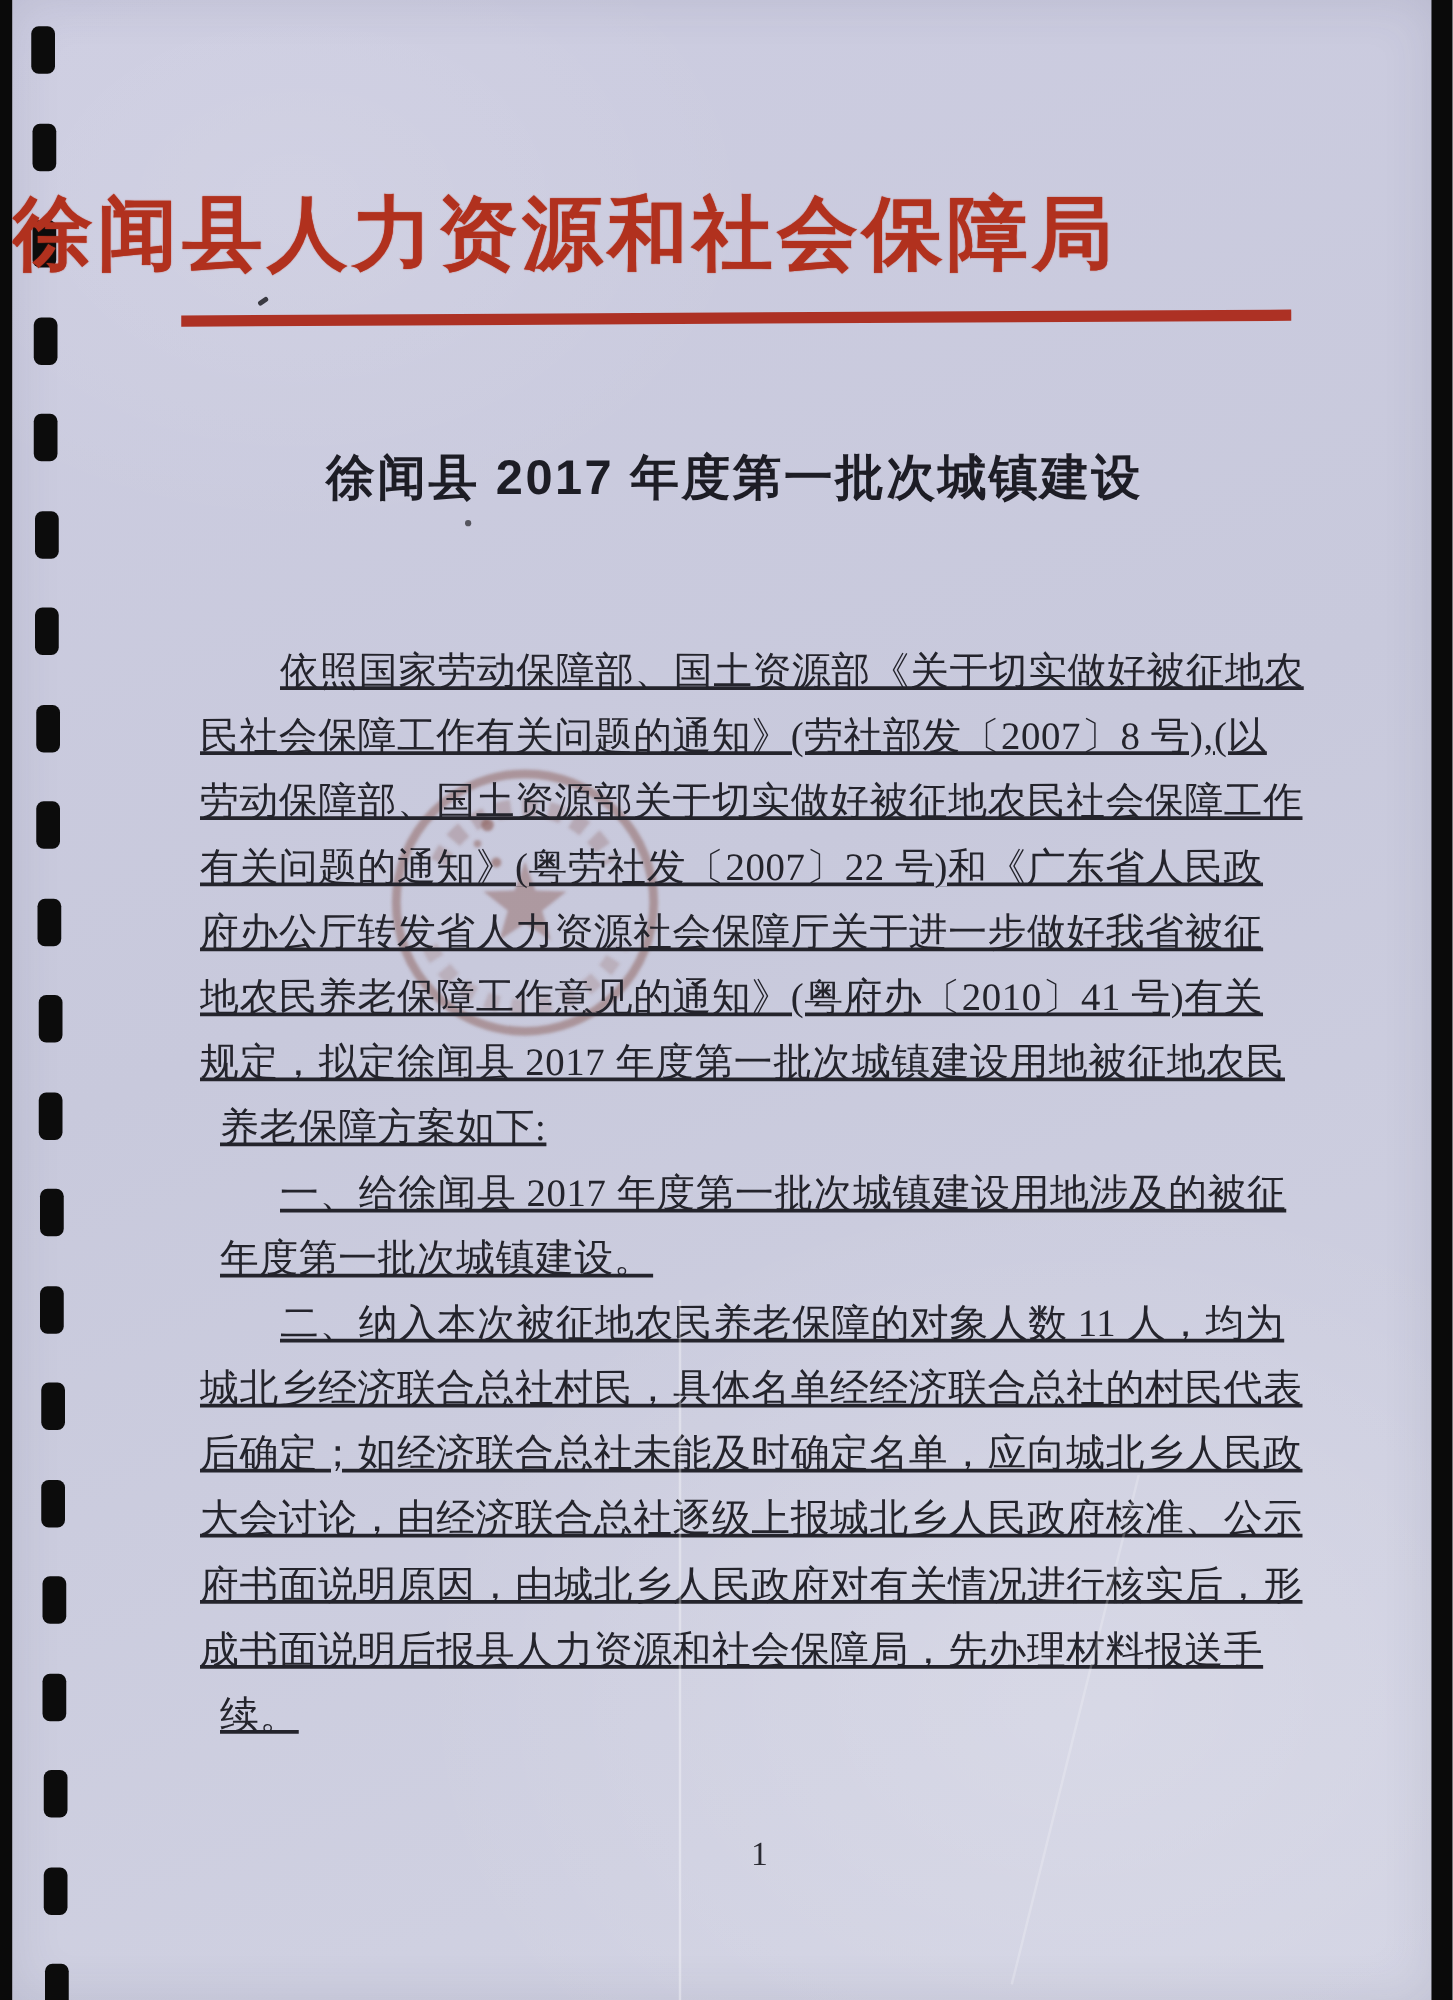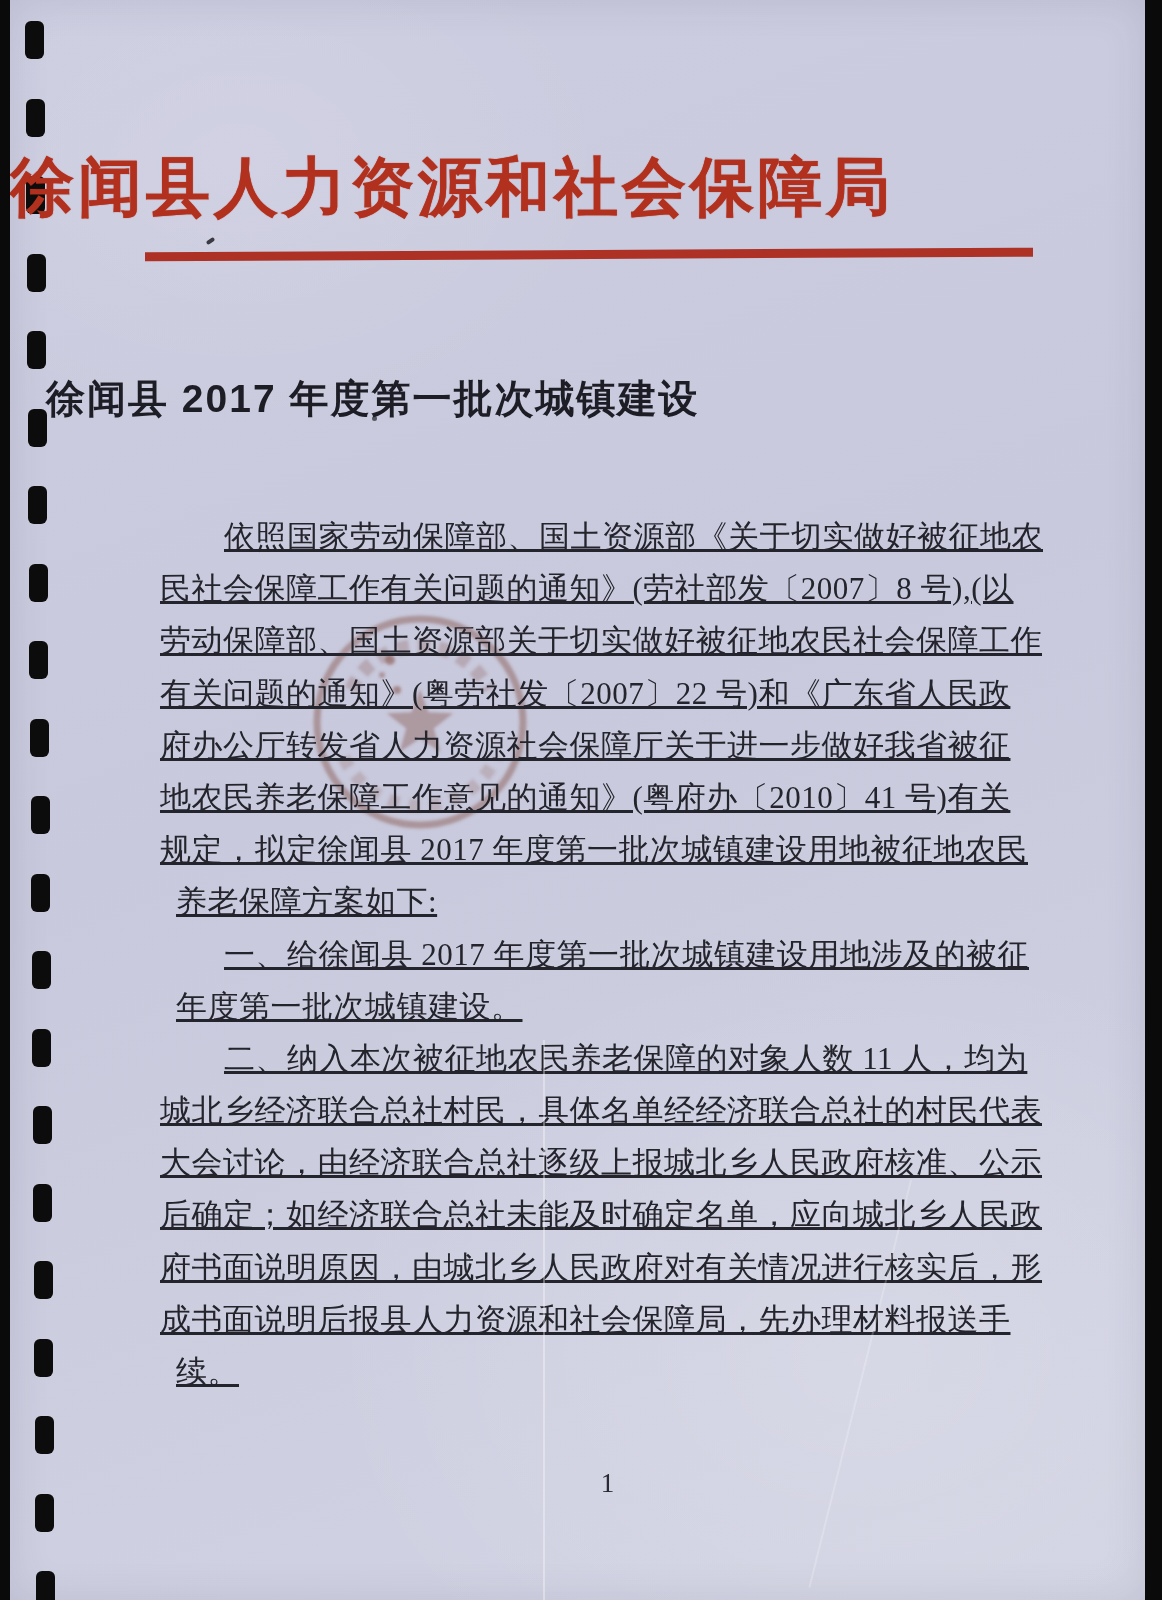--- a/index.html
+++ b/index.html
@@ -35,22 +35,22 @@
   }
   .speck-a{
     position:absolute;top:239px;left:196px;width:9px;height:4px;
     background:#3a3a42;transform:rotate(-35deg);border-radius:2px;
   }
   .speck-b{
     position:absolute;top:416px;left:362px;width:5px;height:5px;
     background:#55555e;border-radius:50%;
   }
   .doc-title{
-    position:absolute;top:352px;left:0;right:0;margin:16px;
-    font-size:39px;line-height:62px;font-weight:700;
+    position:absolute;top:352px;left:0;right:0;margin:0;
+    text-align:center;font-size:39px;line-height:62px;font-weight:700;
     color:var(--title-black,#1d1d25);letter-spacing:2px;
     font-family:"Liberation Sans","DejaVu Sans",sans-serif;
     padding-left:20px;
   }
   .body-text{
     position:absolute;top:511px;left:150px;width:850px;
     font-size:31px;line-height:52.2px;color:var(--body-text,#24242c);
     letter-spacing:.5px;
   }
   .line{
@@ -144,22 +144,22 @@
         <div class="line">规定，拟定徐闻县 2017 年度第一批次城镇建设用地被征地农民</div>
         <div class="line para-end">养老保障方案如下:</div>
       </div>
     <div>
         <div class="line indent">一、给徐闻县 2017 年度第一批次城镇建设用地涉及的被征</div>
         <div class="line para-end">年度第一批次城镇建设。</div>
       </div>
     <div>
         <div class="line indent">二、纳入本次被征地农民养老保障的对象人数 11 人，均为</div>
         <div class="line">城北乡经济联合总社村民，具体名单经经济联合总社的村民代表</div>
+        <div class="line">后确定；如经济联合总社未能及时确定名单，应向城北乡人民政</div>
         <div class="line">大会讨论，由经济联合总社逐级上报城北乡人民政府核准、公示</div>
-        <div class="line">后确定；如经济联合总社未能及时确定名单，应向城北乡人民政</div>
         <div class="line">府书面说明原因，由城北乡人民政府对有关情况进行核实后，形</div>
         <div class="line">成书面说明后报县人力资源和社会保障局，先办理材料报送手</div>
         <div class="line para-end">续。</div>
       </div>
   </div>
 
   <div class="crease"></div>
   <div class="crease2"></div>
 
   <div class="page-number">1</div>

